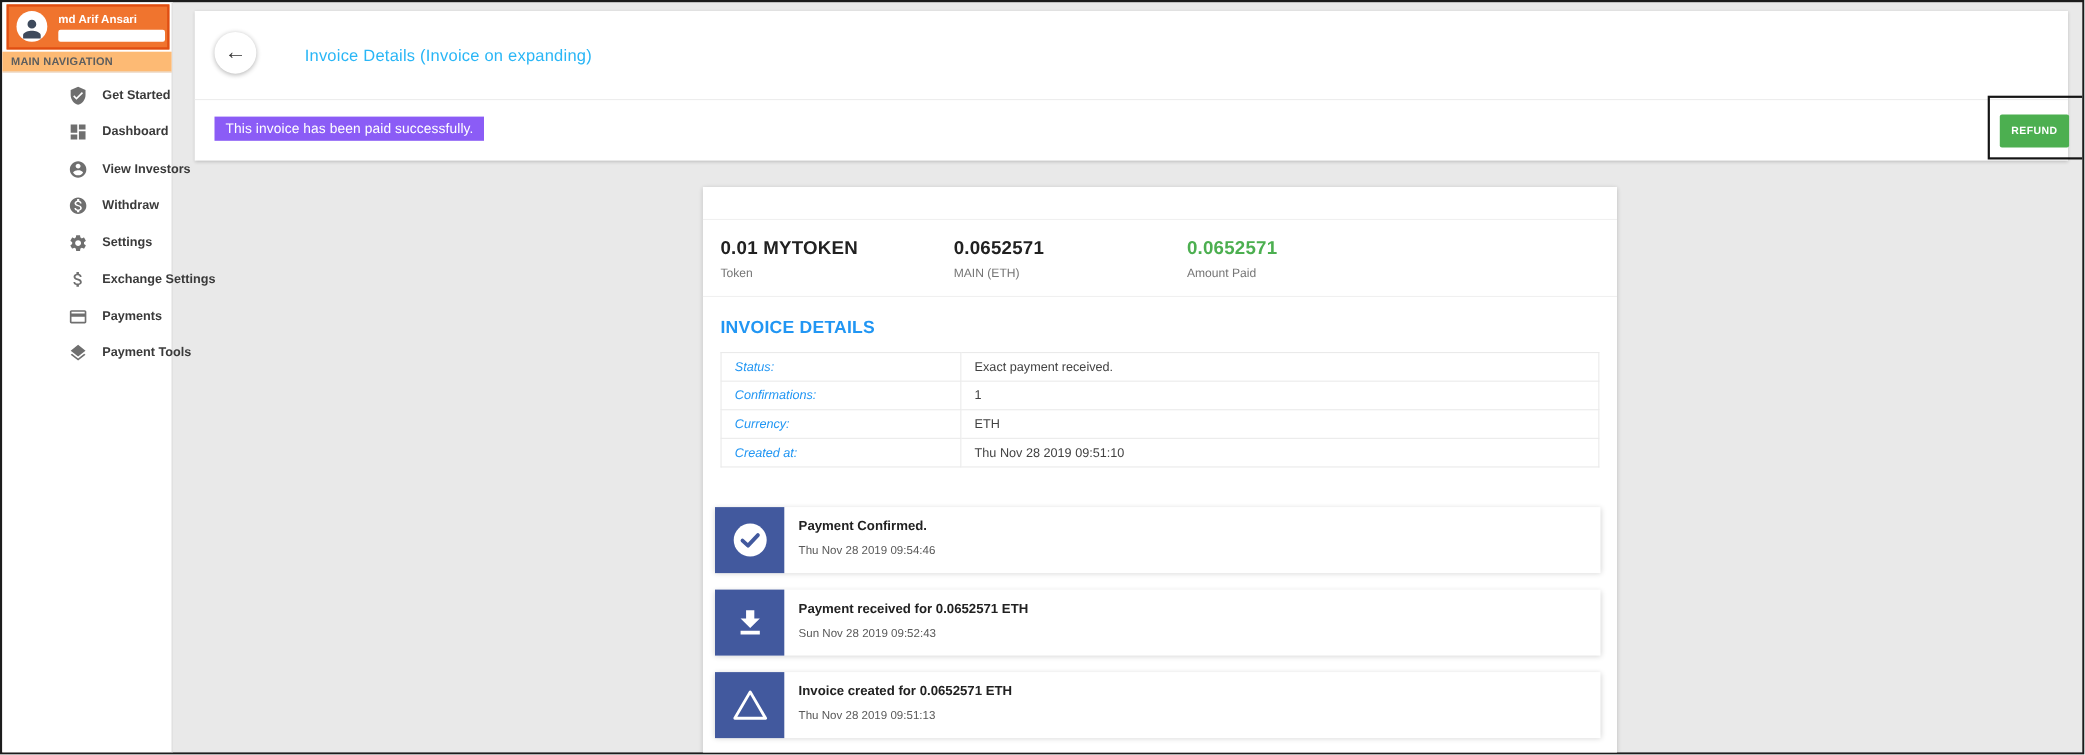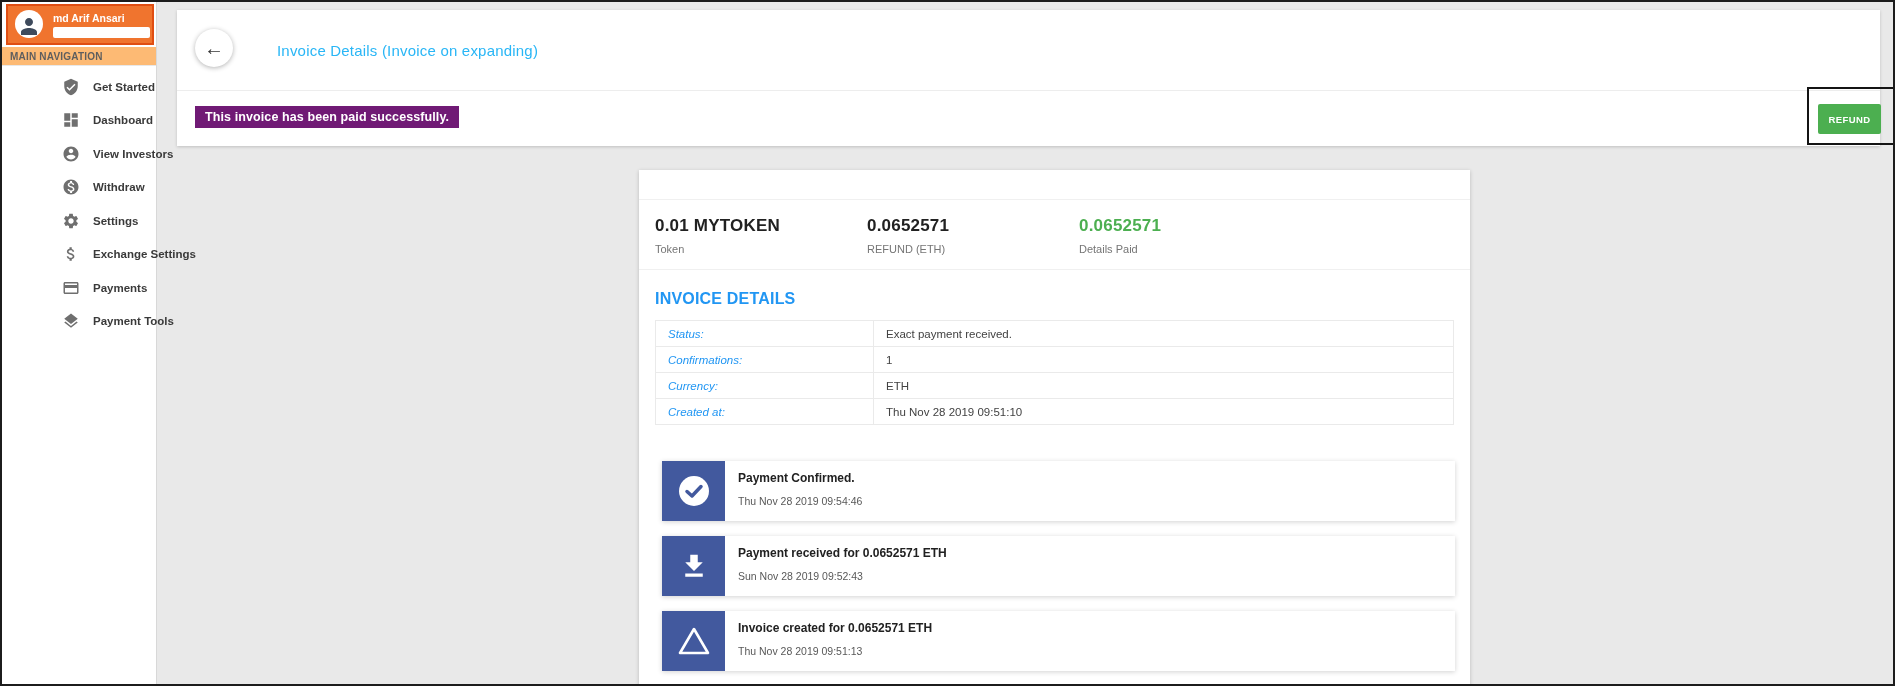--- a/index.html
+++ b/index.html
@@ -70,22 +70,22 @@
   }
   .panel-title {
     position: absolute; left: 100px; top: 0; height: 80px;
     display: flex; align-items: center;
     font-size: 15px; color: #29b6f6; letter-spacing: 0.2px;
   }
   .panel-divider { border-top: 1px solid #ededed; }
   .banner-row { position: relative; height: 55px; }
   .success-banner {
     position: absolute; left: 18px; top: 15px; height: 22px; line-height: 22px;
-    padding: 0 10px; background: #701a75; color: #ffffff;
-    font-size: 12.5px; font-weight: bold; letter-spacing: 0.1px;
+    padding: 0 10px; background: #8b5cf6; color: #ffffff;
+    font-size: 12.5px; font-weight: normal; letter-spacing: 0.1px;
   }
 
   .refund-annotation {
     position: absolute; left: 1805px; top: 85px; width: 88px; height: 58px;
     border: 2px solid #141414; z-index: 5;
   }
   .refund-btn {
     position: absolute; left: 9px; top: 15px; width: 63px; height: 30px;
     background: #4caf50; border: none; border-radius: 2px;
     color: #ffffff; font-size: 9.5px; font-weight: bold; letter-spacing: 0.4px;
@@ -112,21 +112,21 @@
     margin: 0 16px; width: calc(100% - 32px);
     border-collapse: collapse; border: 1px solid #e3e3e3;
   }
   .details-table td {
     border: 1px solid #eaeaea; height: 26px; padding: 0 12px;
     font-size: 11.5px; vertical-align: middle;
   }
   .details-table td.lbl { width: 218px; color: #2196f3; font-style: italic; }
   .details-table td.val { color: #424242; }
 
-  .timeline { margin-top: 36px; padding: 0 15px 0 23px; }
+  .timeline { margin-top: 36px; padding: 0 15px 0 11px; }
   .tl-row {
     display: flex; height: 60px; margin-bottom: 15px;
     background: #ffffff; box-shadow: 0 1px 5px rgba(0,0,0,0.18);
   }
   .tl-icon {
     width: 63px; flex: none; background: #42599e;
     display: flex; align-items: center; justify-content: center;
   }
   .tl-body { padding: 10px 0 0 13px; }
   .tl-title { font-size: 12px; font-weight: bold; color: #212121; }
@@ -242,25 +242,25 @@
   <div class="invoice-card">
     <div class="card-top"></div>
 
     <div class="summary-row">
       <div class="sum-col">
         <div class="sum-value">0.01 MYTOKEN</div>
         <div class="sum-label">Token</div>
       </div>
       <div class="sum-col">
         <div class="sum-value">0.0652571</div>
-        <div class="sum-label">REFUND (ETH)</div>
+        <div class="sum-label">MAIN (ETH)</div>
       </div>
       <div class="sum-col green">
         <div class="sum-value">0.0652571</div>
-        <div class="sum-label">Details Paid</div>
+        <div class="sum-label">Amount Paid</div>
       </div>
     </div>
 
     <div class="details-heading">INVOICE DETAILS</div>
 
     <table class="details-table">
       <tbody>
         <tr>
           <td class="lbl">Status:</td>
           <td class="val">Exact payment received.</td>

